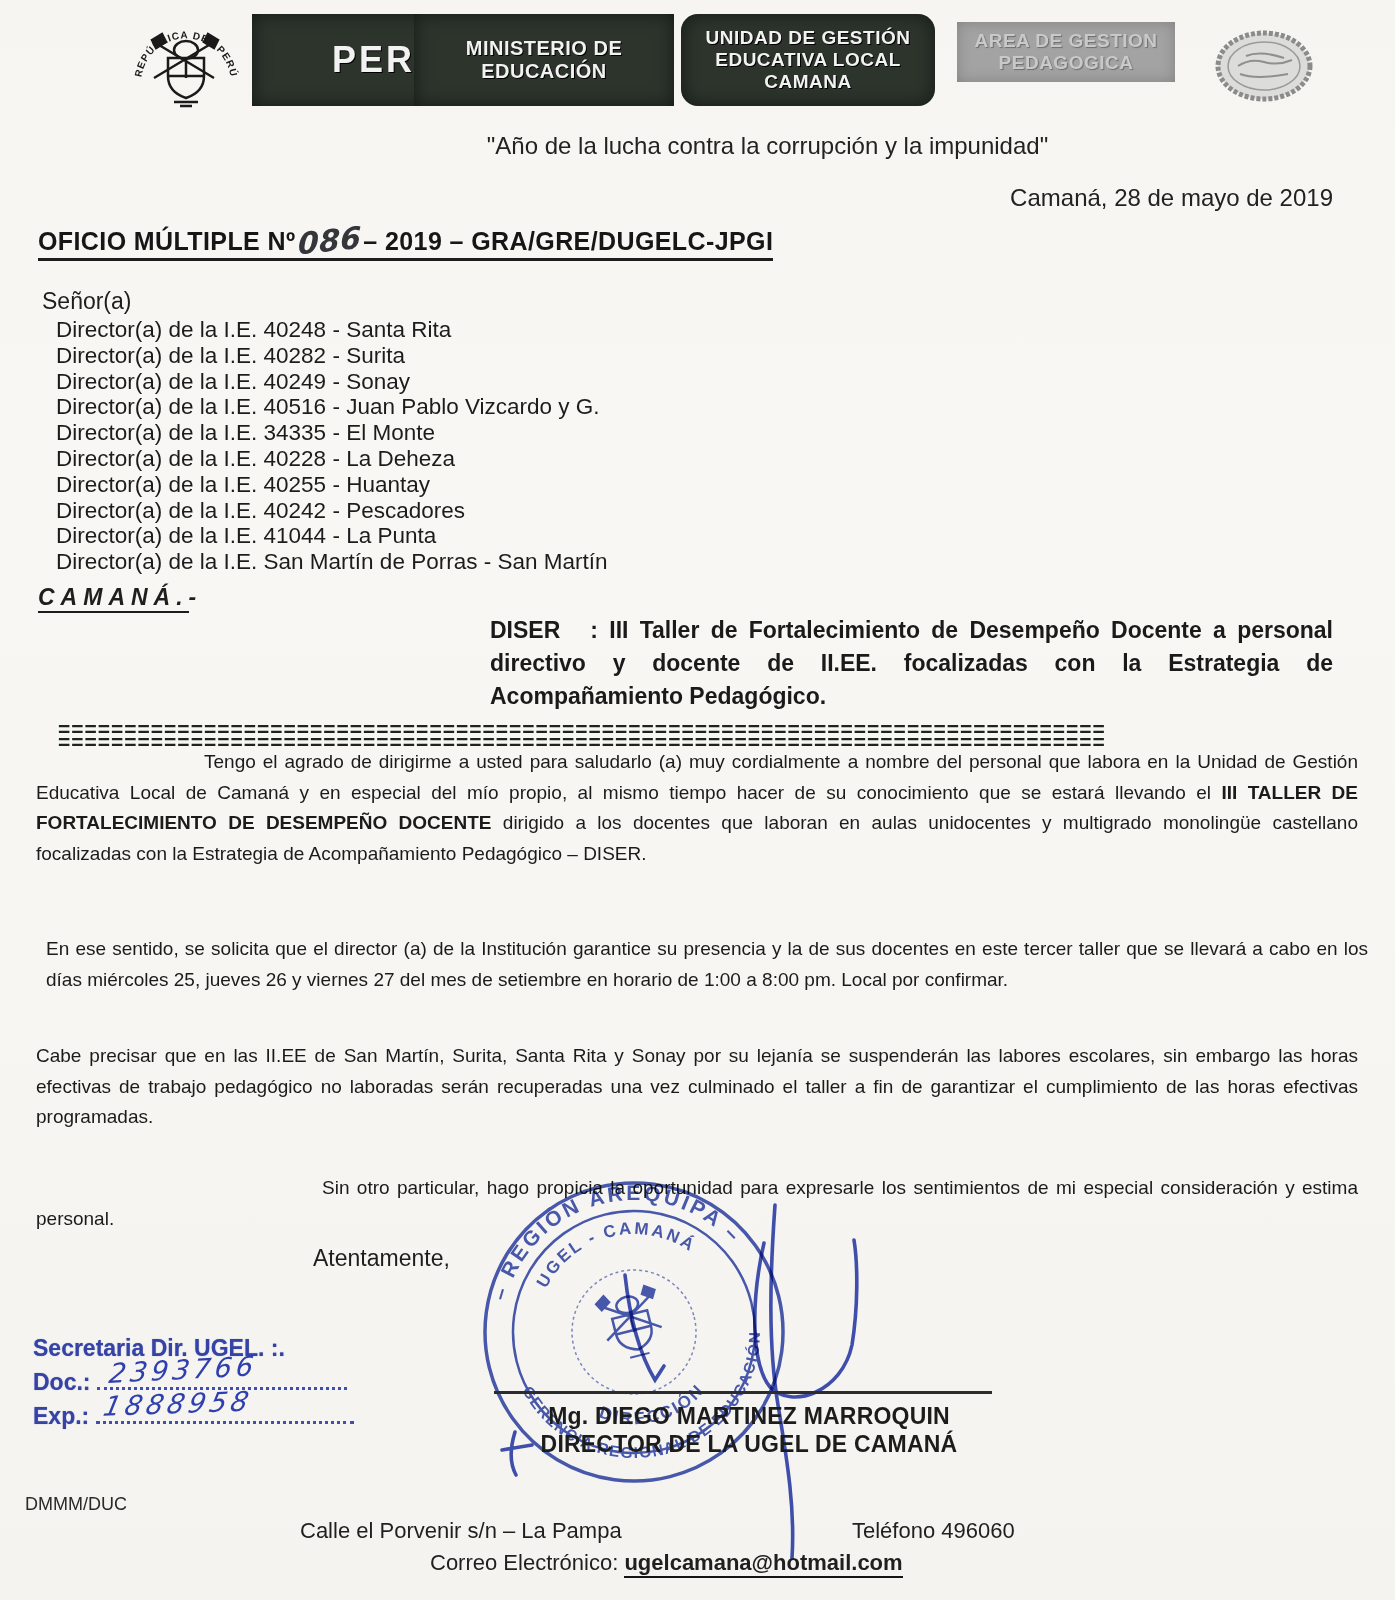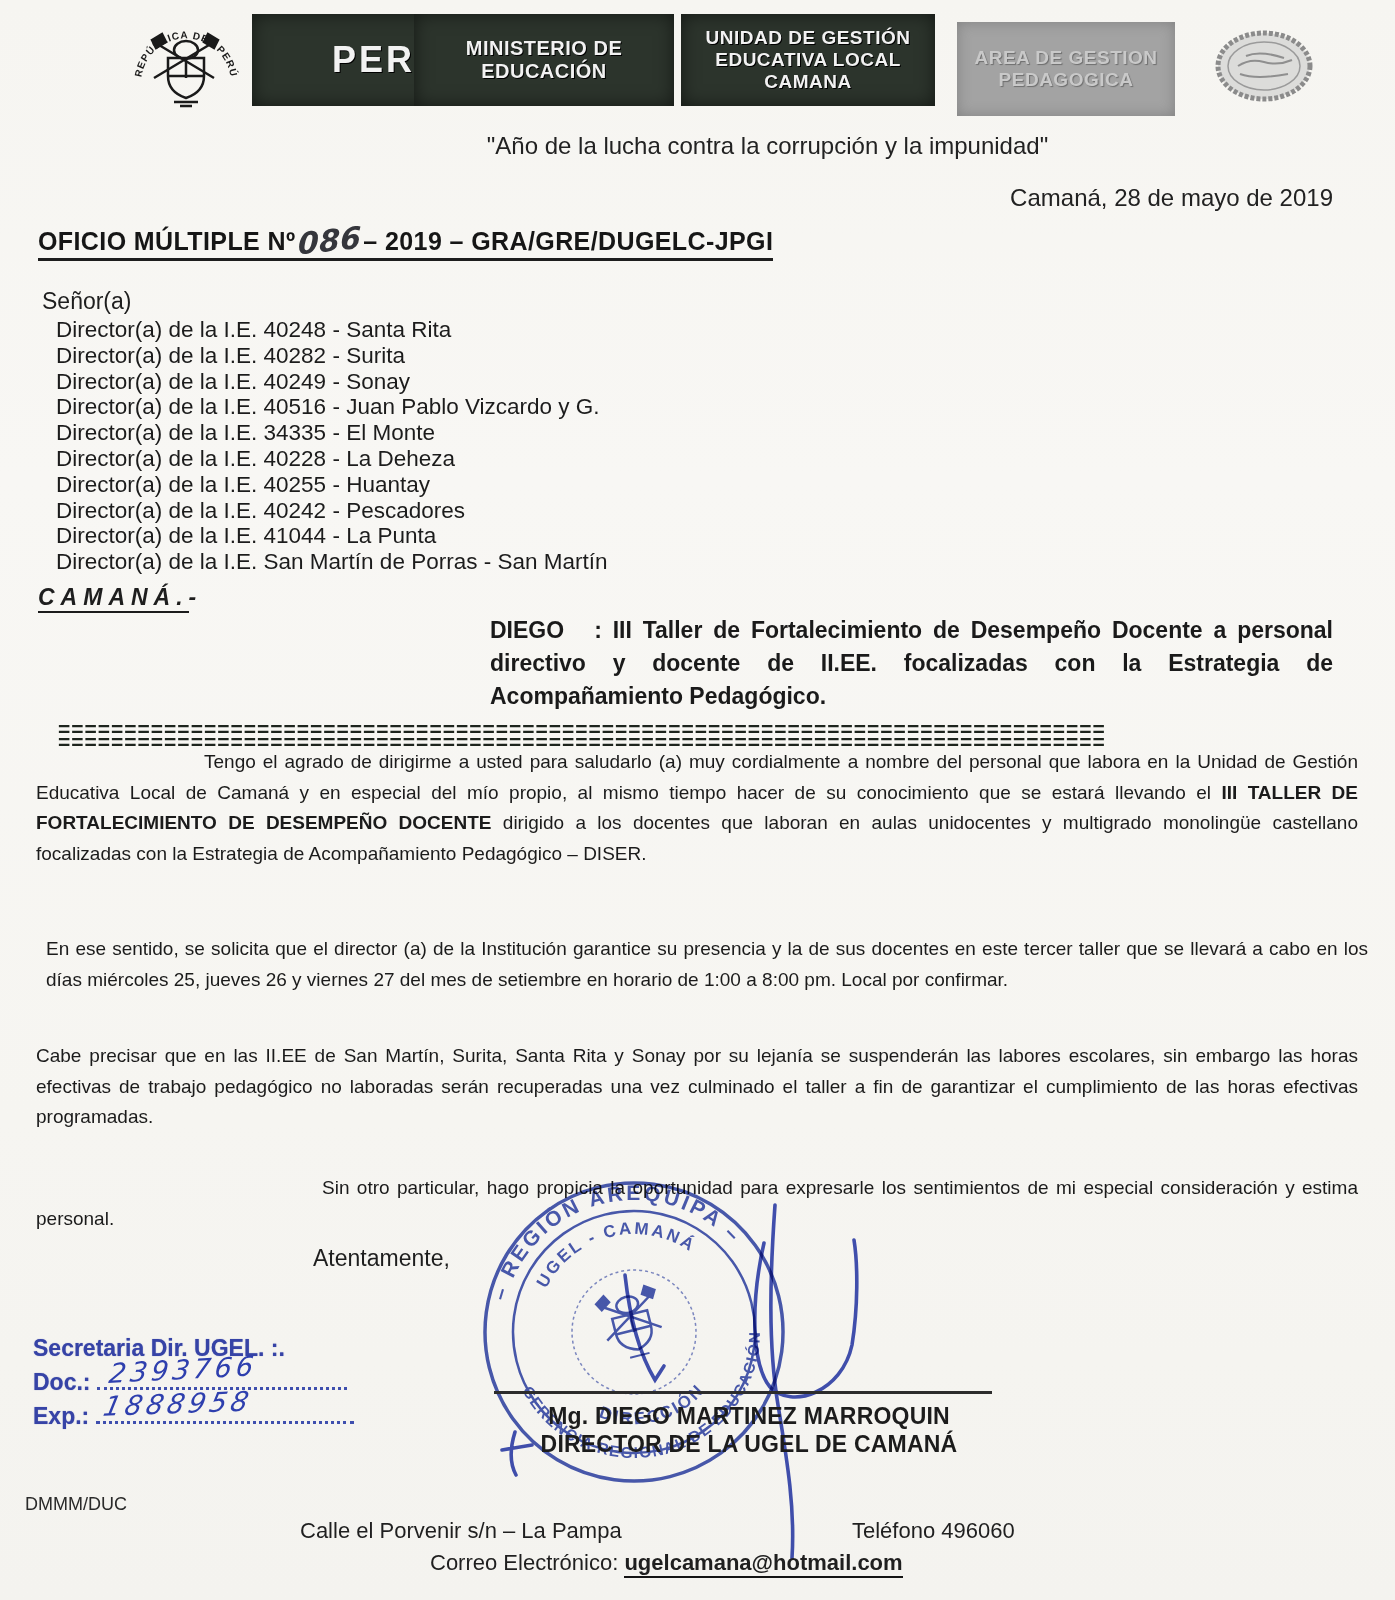--- a/index.html
+++ b/index.html
@@ -69,27 +69,27 @@
 
   <div class="abs hbox" style="left:252px;top:14px;width:192px;height:92px;align-items:flex-end;">
     <div class="peru-txt">PERÚ</div>
   </div>
 
   <div class="abs hbox" style="left:414px;top:14px;width:260px;height:92px;">
     <div class="hline">MINISTERIO DE</div>
     <div class="hline">EDUCACIÓN</div>
   </div>
 
-  <div class="abs hbox" style="left:681px;top:14px;width:254px;height:92px;">
+  <div class="abs hbox" style="left:681px;top:14px;width:254px;height:92px;border-radius:17px;">
     <div class="hline" style="font-size:19px;">UNIDAD DE GESTIÓN</div>
     <div class="hline" style="font-size:19px;">EDUCATIVA LOCAL</div>
     <div class="hline" style="font-size:19px;">CAMANA</div>
   </div>
 
-  <div class="abs hbox gray" style="left:957px;top:22px;width:218px;height:94px;">
+  <div class="abs hbox gray" style="left:957px;top:22px;width:218px;height:60px;">
     <div class="hline gray" style="font-size:19px;">AREA DE GESTION</div>
     <div class="hline gray" style="font-size:19px;">PEDAGOGICA</div>
   </div>
 
   <svg class="abs" style="left:1212px;top:26px;" width="104" height="80" viewBox="0 0 104 80">
     <ellipse cx="52" cy="40" rx="46" ry="33" fill="#dcdcda" stroke="#8b8b8b" stroke-width="5" stroke-dasharray="4 2"></ellipse>
     <ellipse cx="52" cy="40" rx="36" ry="24" fill="none" stroke="#9a9a9a" stroke-width="1.5"></ellipse>
     <path d="M 26 40 q 12 -8 26 -4 q 14 4 28 -2 M 28 48 q 16 6 48 0 M 34 30 q 14 -6 38 2" fill="none" stroke="#8f8f8f" stroke-width="2"></path>
   </svg>
 
@@ -116,21 +116,21 @@
     <div>Director(a) de la I.E. 40242 - Pescadores</div>
     <div>Director(a) de la I.E. 41044 - La Punta</div>
     <div>Director(a) de la I.E. San Martín de Porras - San Martín</div>
   </div>
 
   <div class="abs city" style="left:38px;top:584px;">
     <span class="uline">CAMANÁ.</span><span>-</span>
   </div>
 
   <div class="abs subject" style="left:490px;top:614px;width:843px;">
-    <span class="slabel">DIEGO</span><span>:</span>
+    <span class="slabel">DISER</span><span>:</span>
     <span>III Taller de Fortalecimiento de Desempeño Docente a personal directivo y docente de II.EE. focalizadas con la Estrategia de Acompañamiento Pedagógico.</span>
   </div>
 
   <div class="abs" style="left:58px;top:722px;width:1332px;height:26px;overflow:hidden;">
     <div class="sep">===============================================================================</div>
     <div class="sep">===============================================================================</div>
   </div>
 
   <div class="abs para" style="left:36px;top:747px;width:1322px;text-indent:168px;">
     <span>Tengo el agrado de dirigirme a usted para saludarlo (a) muy cordialmente a nombre del personal que labora en la Unidad de Gestión Educativa Local de Camaná y en especial del mío propio, al mismo tiempo hacer de su conocimiento que se estará llevando el </span><b>III TALLER DE FORTALECIMIENTO DE DESEMPEÑO DOCENTE</b><span> dirigido a los docentes que laboran en aulas unidocentes y multigrado monolingüe castellano focalizadas con la Estrategia de Acompañamiento Pedagógico – DISER.</span>

